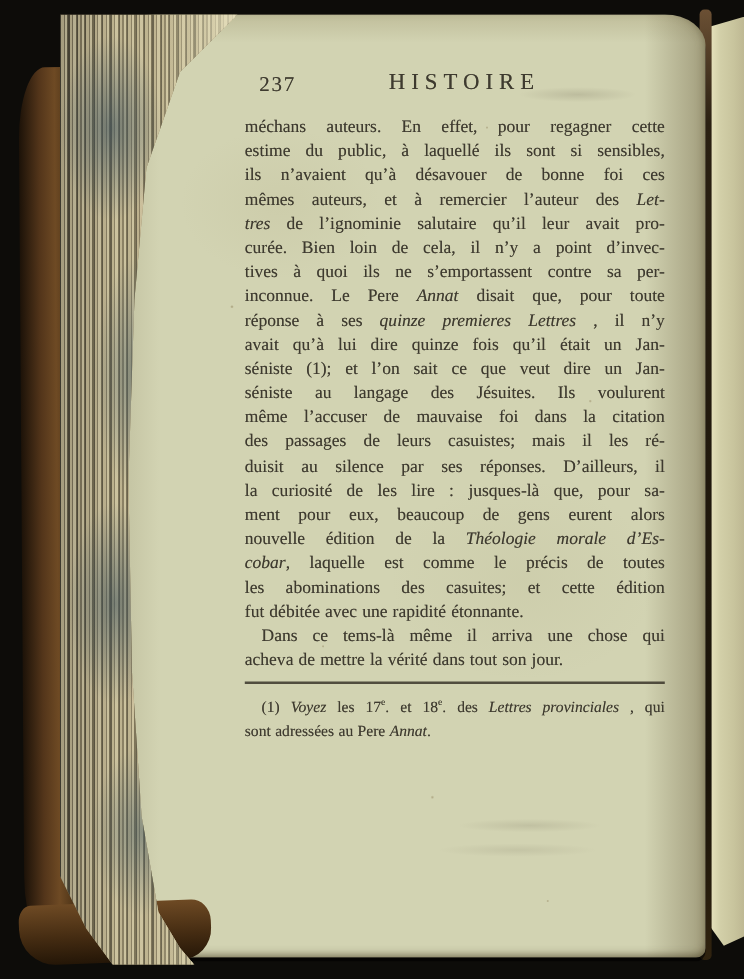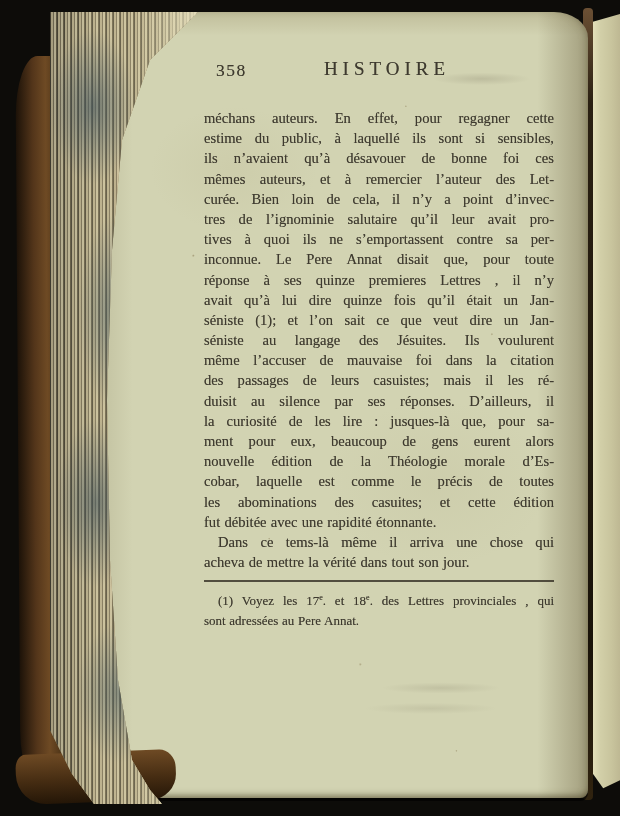--- a/index.html
+++ b/index.html
@@ -91,58 +91,58 @@
     position:absolute;left:204px;top:58px;width:350px;z-index:6;
     color:var(--ink,#3e3a2f);
     text-shadow:0 0 .5px rgba(62,58,47,.55);
   }
   .header-row{position:relative;height:26px;}
   .pagenum{position:absolute;left:12px;top:2px;font-size:17.5px;letter-spacing:1.5px;}
   .running{
     position:absolute;left:16px;right:0;top:0;text-align:center;
     font-size:19px;letter-spacing:5px;
   }
-  .bodytext{margin-top:24px;font-size:14.6px;word-spacing:.6px;}
+  .bodytext{margin-top:12px;font-size:14.6px;word-spacing:.6px;}
   .bodytext .line{line-height:20.2px;height:20.2px;}
   .line{
     text-align:justify;text-align-last:justify;white-space:normal;
   }
   .line.end{text-align-last:left;}
   .line.indent{text-indent:14px;}
-  .it{}
+  .it{font-style:italic;}
   sup{font-size:.62em;line-height:0;}
   .fnrule{
     margin-top:8px;border-top:2px solid rgba(52,47,36,.82);width:100%;height:0;
   }
   .footnote{margin-top:9px;font-size:13px;word-spacing:.4px;}
   .footnote .line{line-height:19.5px;height:19.5px;}
 </style>
 </head>
 <body>
 
 <div class="scene">
   <div class="facing-strip"></div>
   <div class="crease"></div>
   <div class="page"></div>
   <div class="leather-spine"></div>
   <div class="leather-corner"></div>
   <div class="fore-edge"></div>
 
   <div class="text-block">
     <div class="header-row">
-      <span class="pagenum">358</span>
+      <span class="pagenum">237</span>
       <span class="running">HISTOIRE</span>
     </div>
     <div class="bodytext">
         <div class="line"><span>méchans auteurs. En effet, pour regagner cette</span></div>
         <div class="line"><span>estime du public, à laquellé ils sont si sensibles,</span></div>
         <div class="line"><span>ils n’avaient qu’à désavouer de bonne foi ces</span></div>
         <div class="line"><span>mêmes auteurs, et à remercier l’auteur des </span><span class="it">Let-</span></div>
+        <div class="line"><span class="it">tres</span><span> de l’ignominie salutaire qu’il leur avait pro-</span></div>
         <div class="line"><span>curée. Bien loin de cela, il n’y a point d’invec-</span></div>
-        <div class="line"><span class="it">tres</span><span> de l’ignominie salutaire qu’il leur avait pro-</span></div>
         <div class="line"><span>tives à quoi ils ne s’emportassent contre sa per-</span></div>
         <div class="line"><span>inconnue. Le Pere </span><span class="it">Annat</span><span> disait que, pour toute</span></div>
         <div class="line"><span>réponse à ses </span><span class="it">quinze premieres Lettres</span><span> , il n’y</span></div>
         <div class="line"><span>avait qu’à lui dire quinze fois qu’il était un Jan-</span></div>
         <div class="line"><span>séniste (1); et l’on sait ce que veut dire un Jan-</span></div>
         <div class="line"><span>séniste au langage des Jésuites. Ils voulurent</span></div>
         <div class="line"><span>même l’accuser de mauvaise foi dans la citation</span></div>
         <div class="line"><span>des passages de leurs casuistes; mais il les ré-</span></div>
         <div class="line"><span>duisit au silence par ses réponses. D’ailleurs, il</span></div>
         <div class="line"><span>la curiosité de les lire : jusques-là que, pour sa-</span></div>

